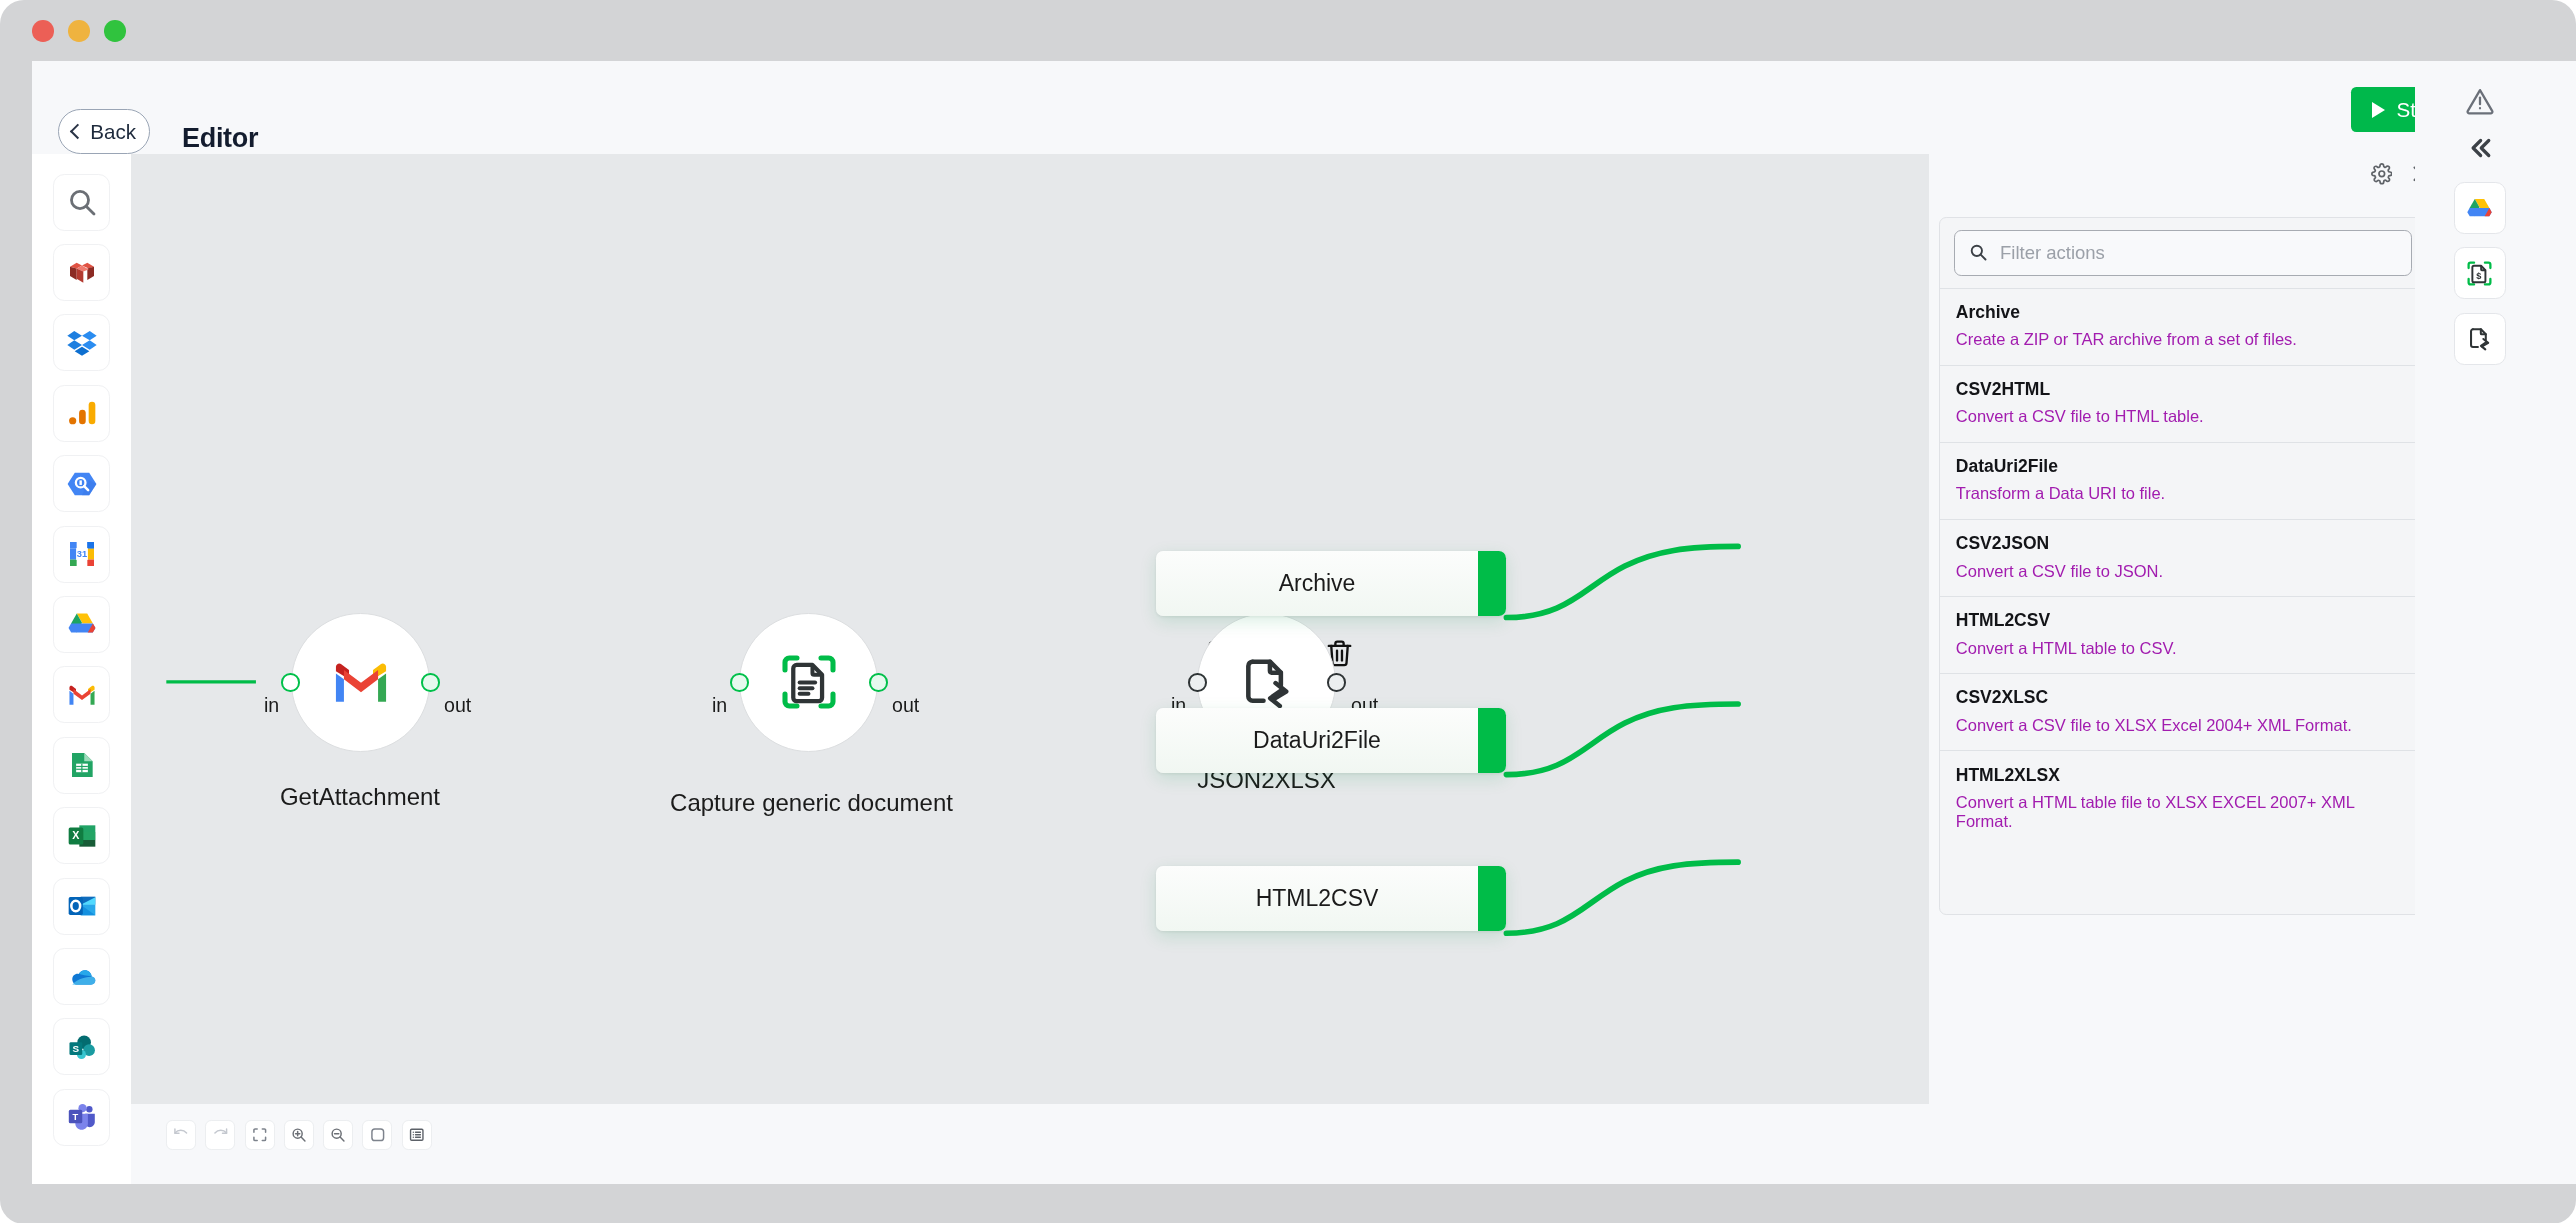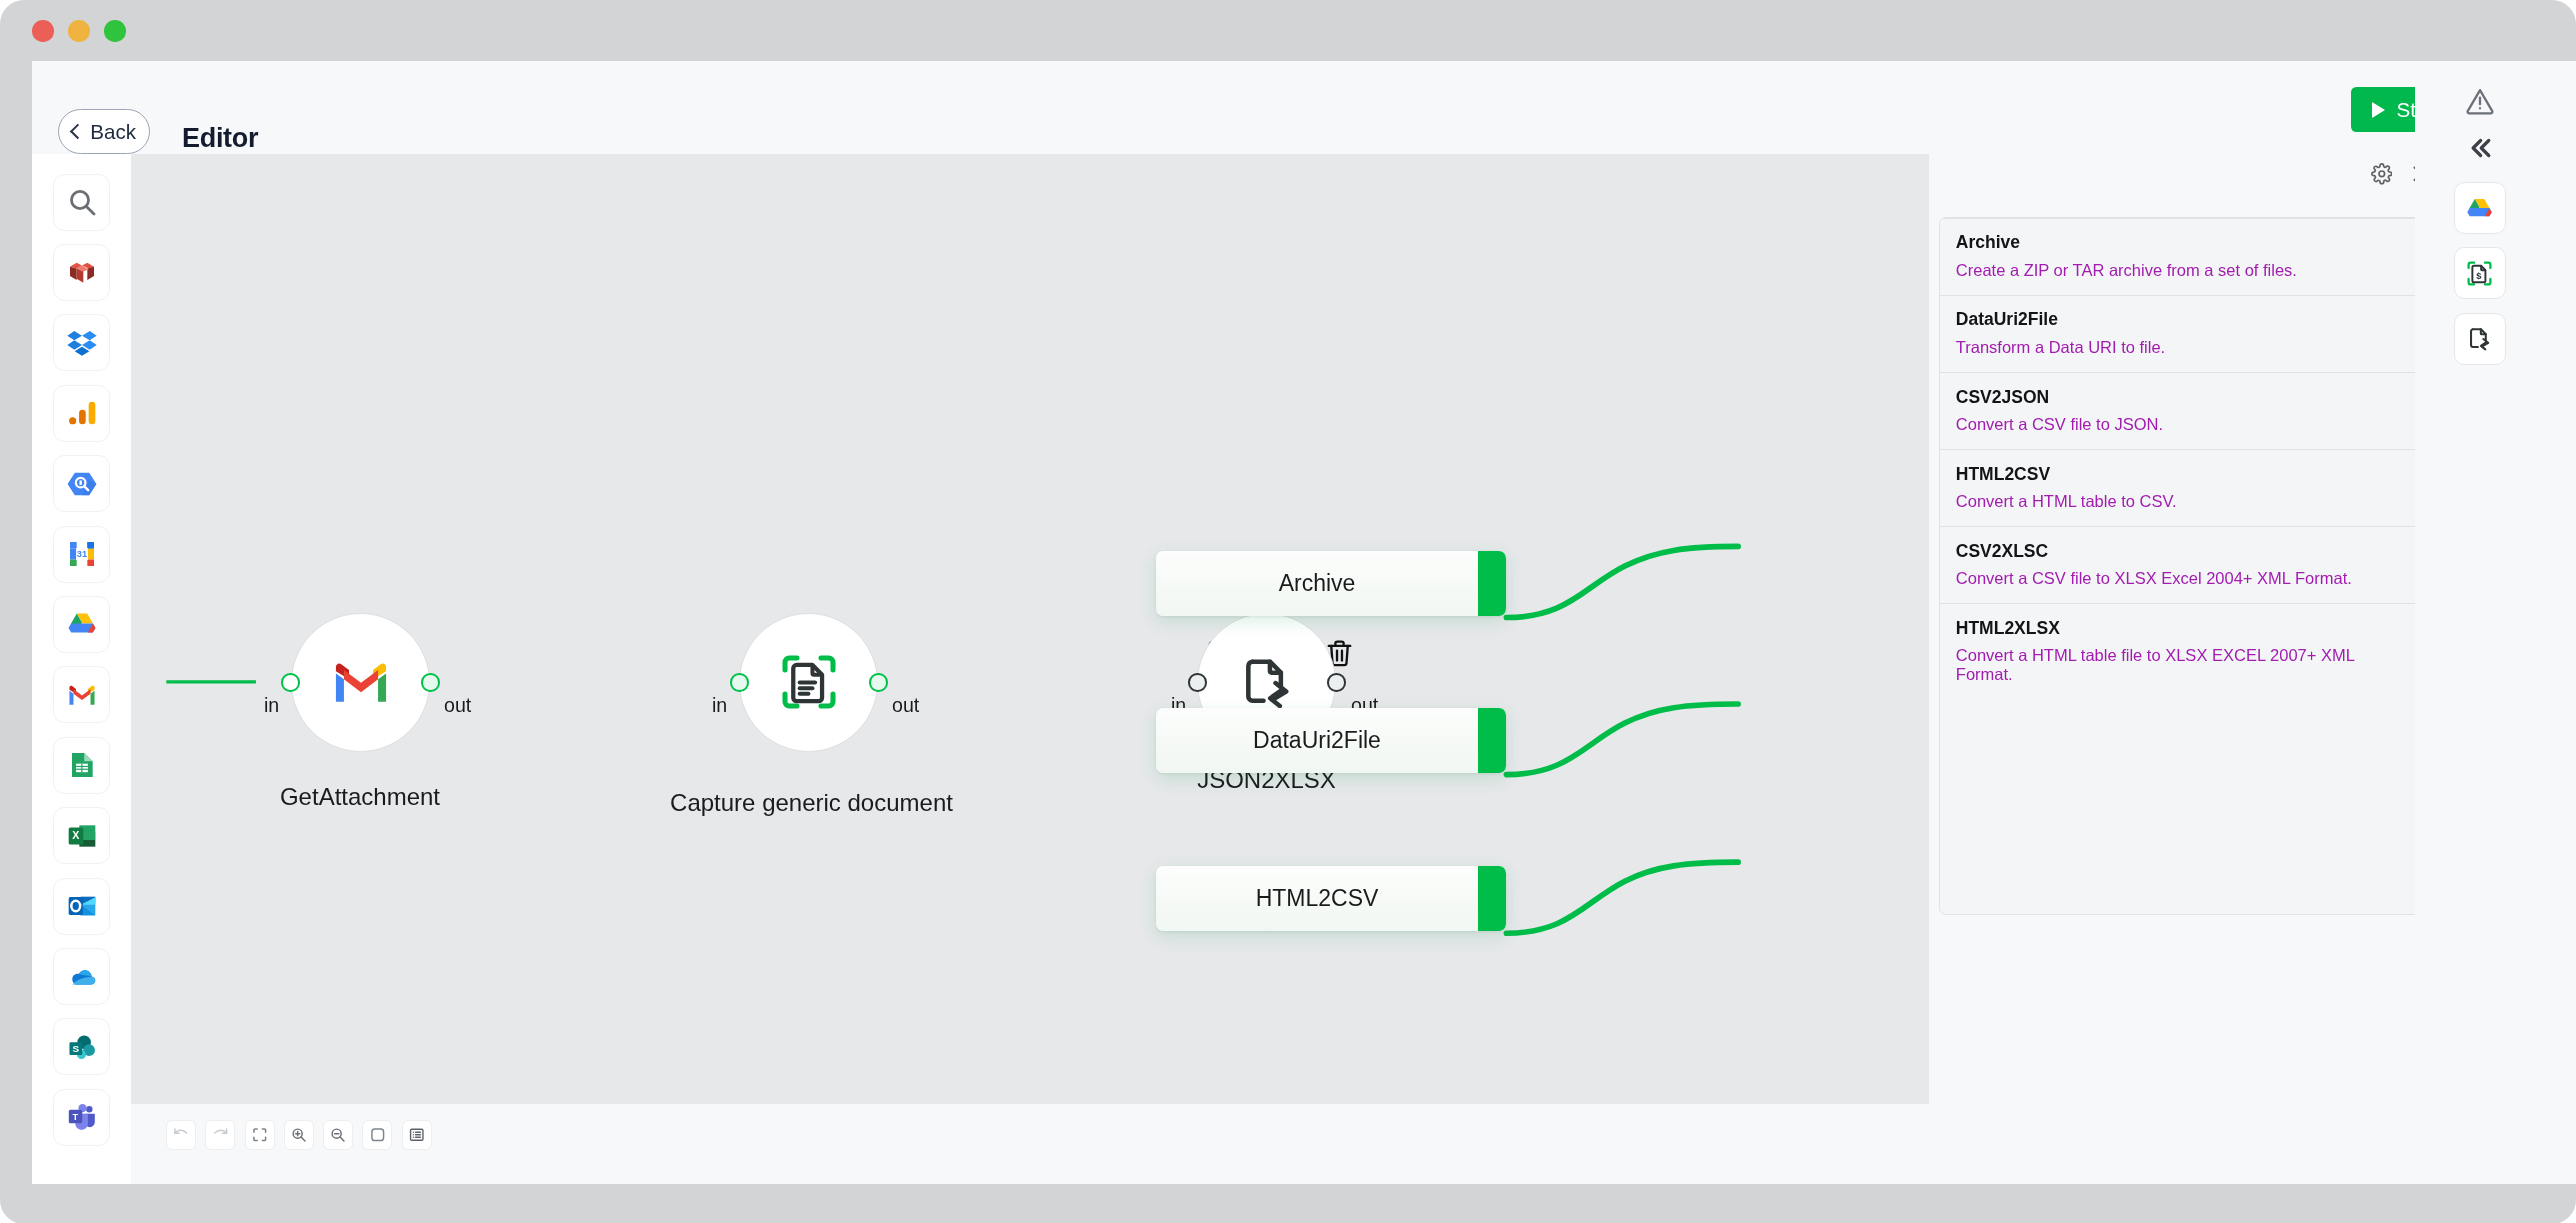--- a/index.html
+++ b/index.html
@@ -649,24 +649,39 @@
         </span>
         <span>
           <svg viewBox="0 0 24 24" fill="none" stroke="#5f6368" stroke-width="2.3" stroke-linecap="round">
             <line x1="5" y1="5" x2="19" y2="19"></line>
               <line x1="19" y1="5" x2="5" y2="19"></line>
           </svg>
         </span>
       </div>
 
       <div id="actions-card">
+        <div id="filter-wrap">
+          <div id="filter-box">
+            <span>
+              <svg viewBox="0 0 24 24" fill="none" stroke="#3c4147" stroke-width="2.2" stroke-linecap="round">
+                <circle cx="10.3" cy="10.3" r="6"></circle>
+                  <line x1="14.8" y1="14.8" x2="20.4" y2="20.4"></line>
+              </svg>
+            </span>
+            <input id="filter-input" type="text" autofocus="" placeholder="Filter actions" style="">
+          </div>
+        </div>
 
         <div class="action-row">
           <div class="action-name">Archive</div>
           <div class="action-desc">Create a ZIP or TAR archive from a set of files.</div>
+        </div>
+        <div class="action-row">
+          <div class="action-name">CSV2HTML</div>
+          <div class="action-desc">Convert a CSV file to HTML table.</div>
         </div>
         <div class="action-row">
           <div class="action-name">DataUri2File</div>
           <div class="action-desc">Transform a Data URI to file.</div>
         </div>
         <div class="action-row">
           <div class="action-name">CSV2JSON</div>
           <div class="action-desc">Convert a CSV file to JSON.</div>
         </div>
         <div class="action-row">

